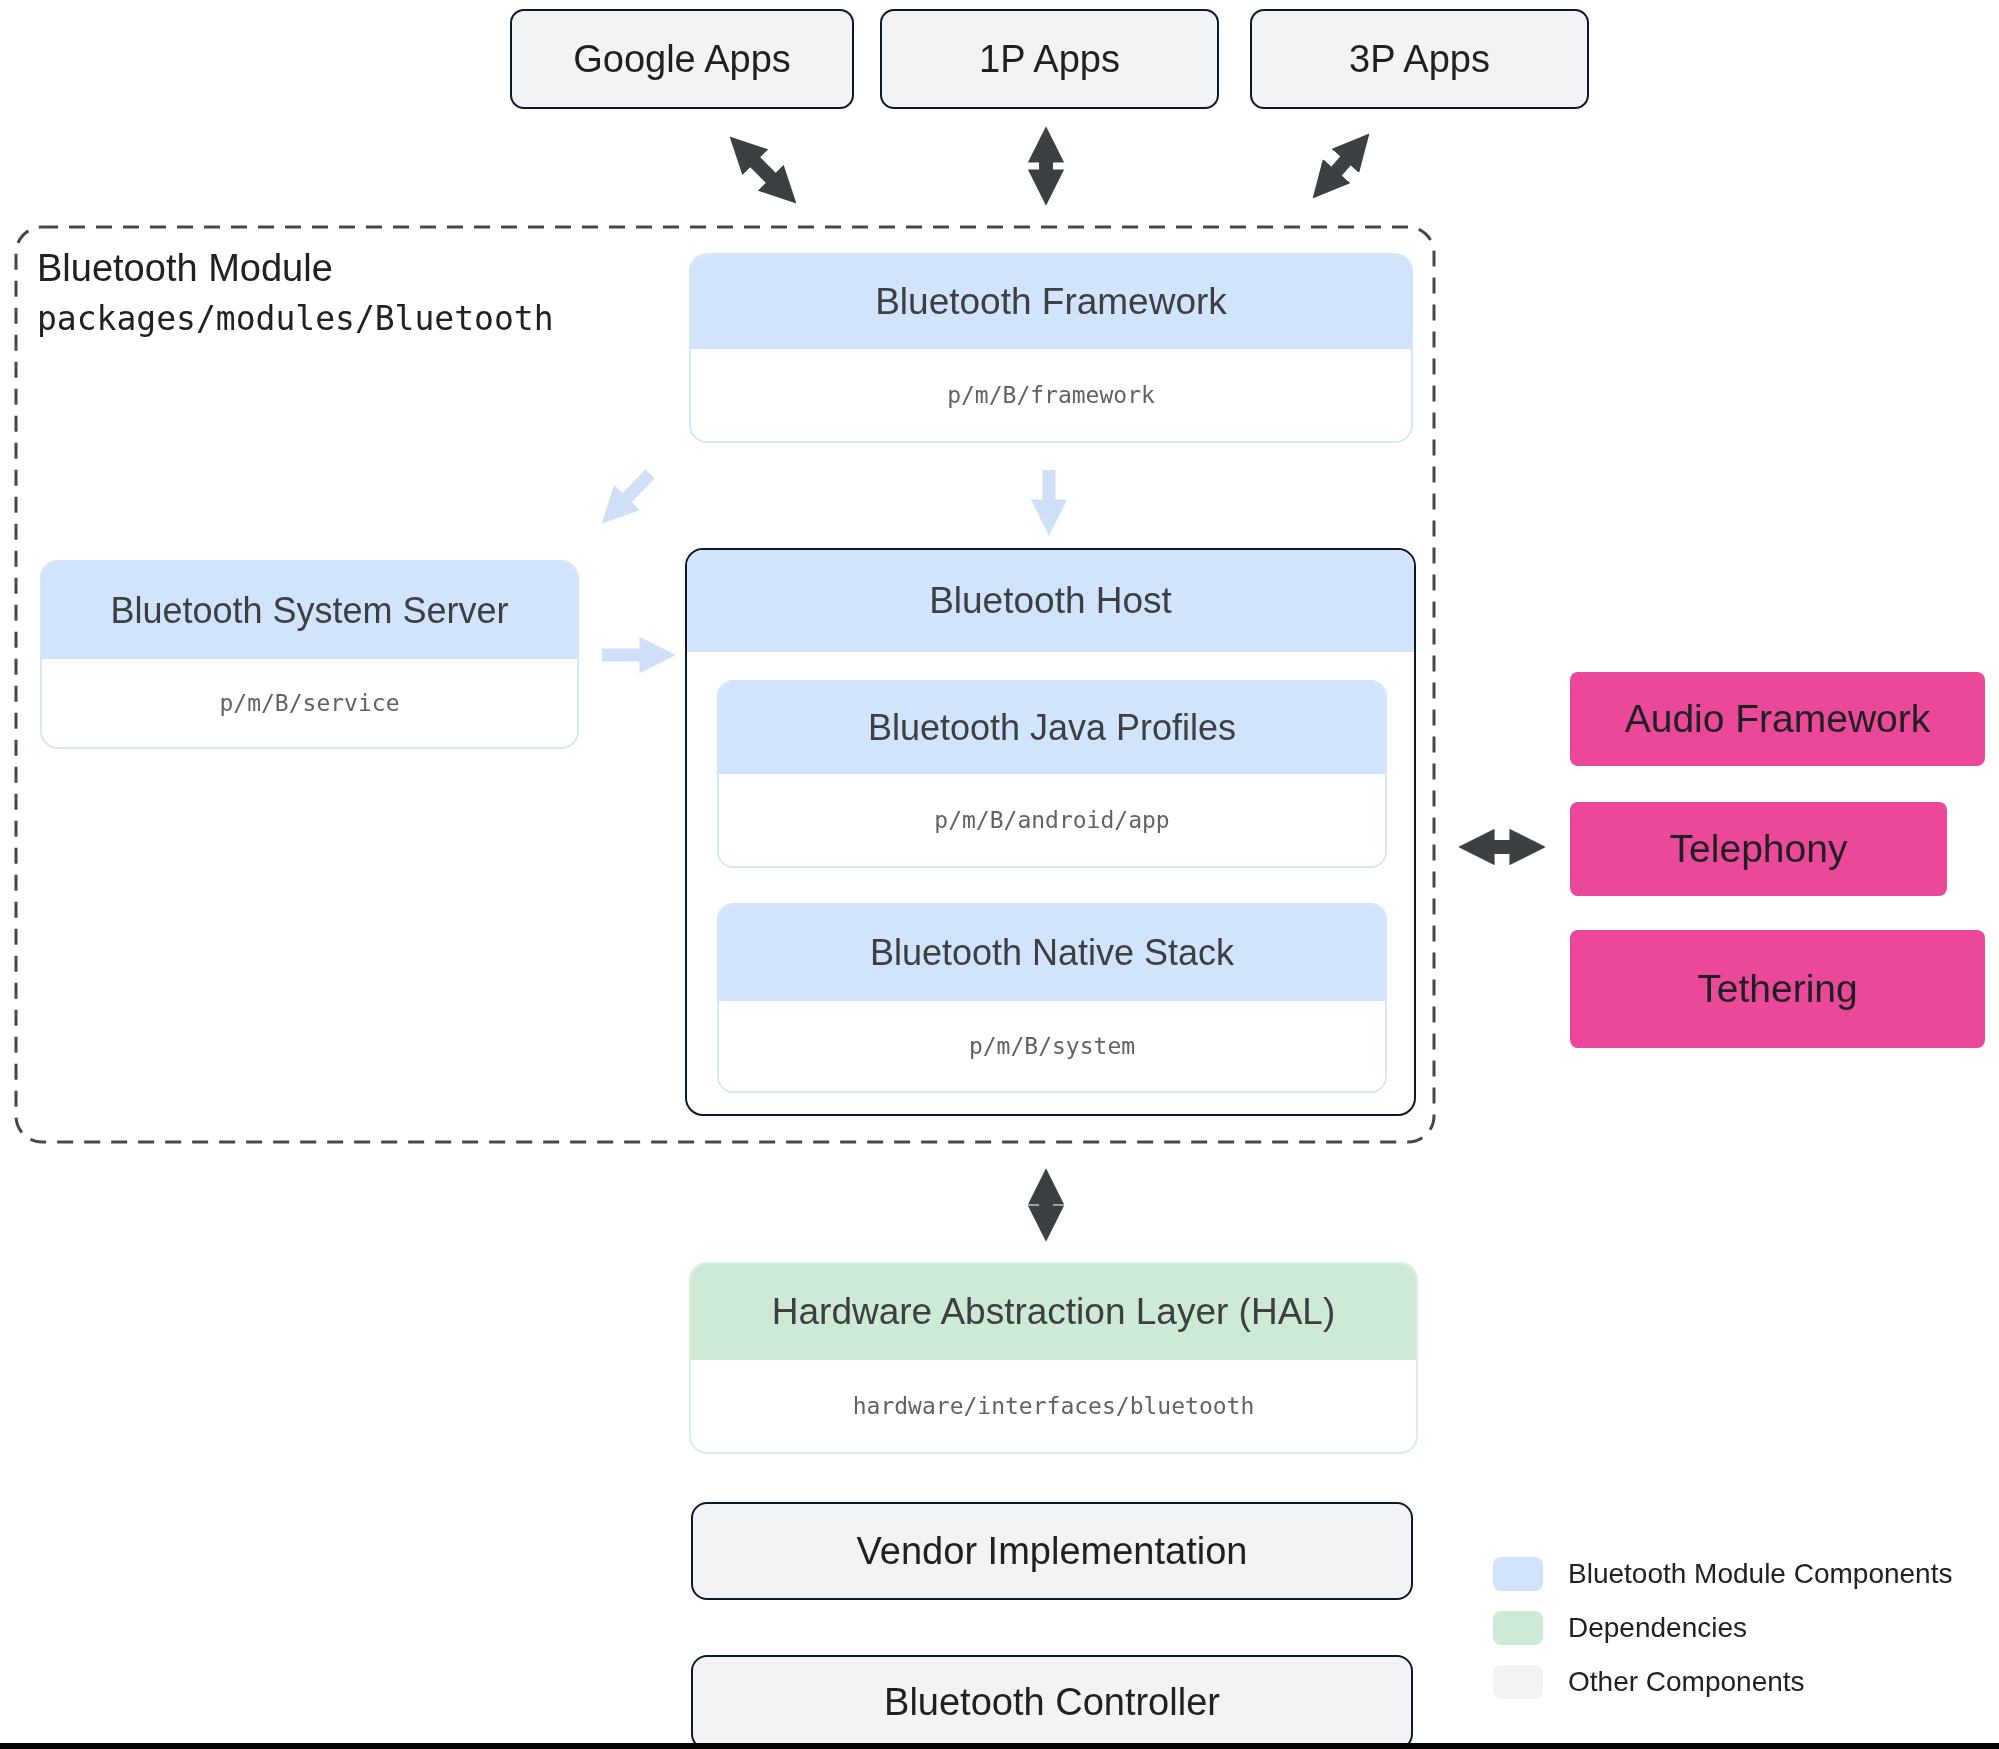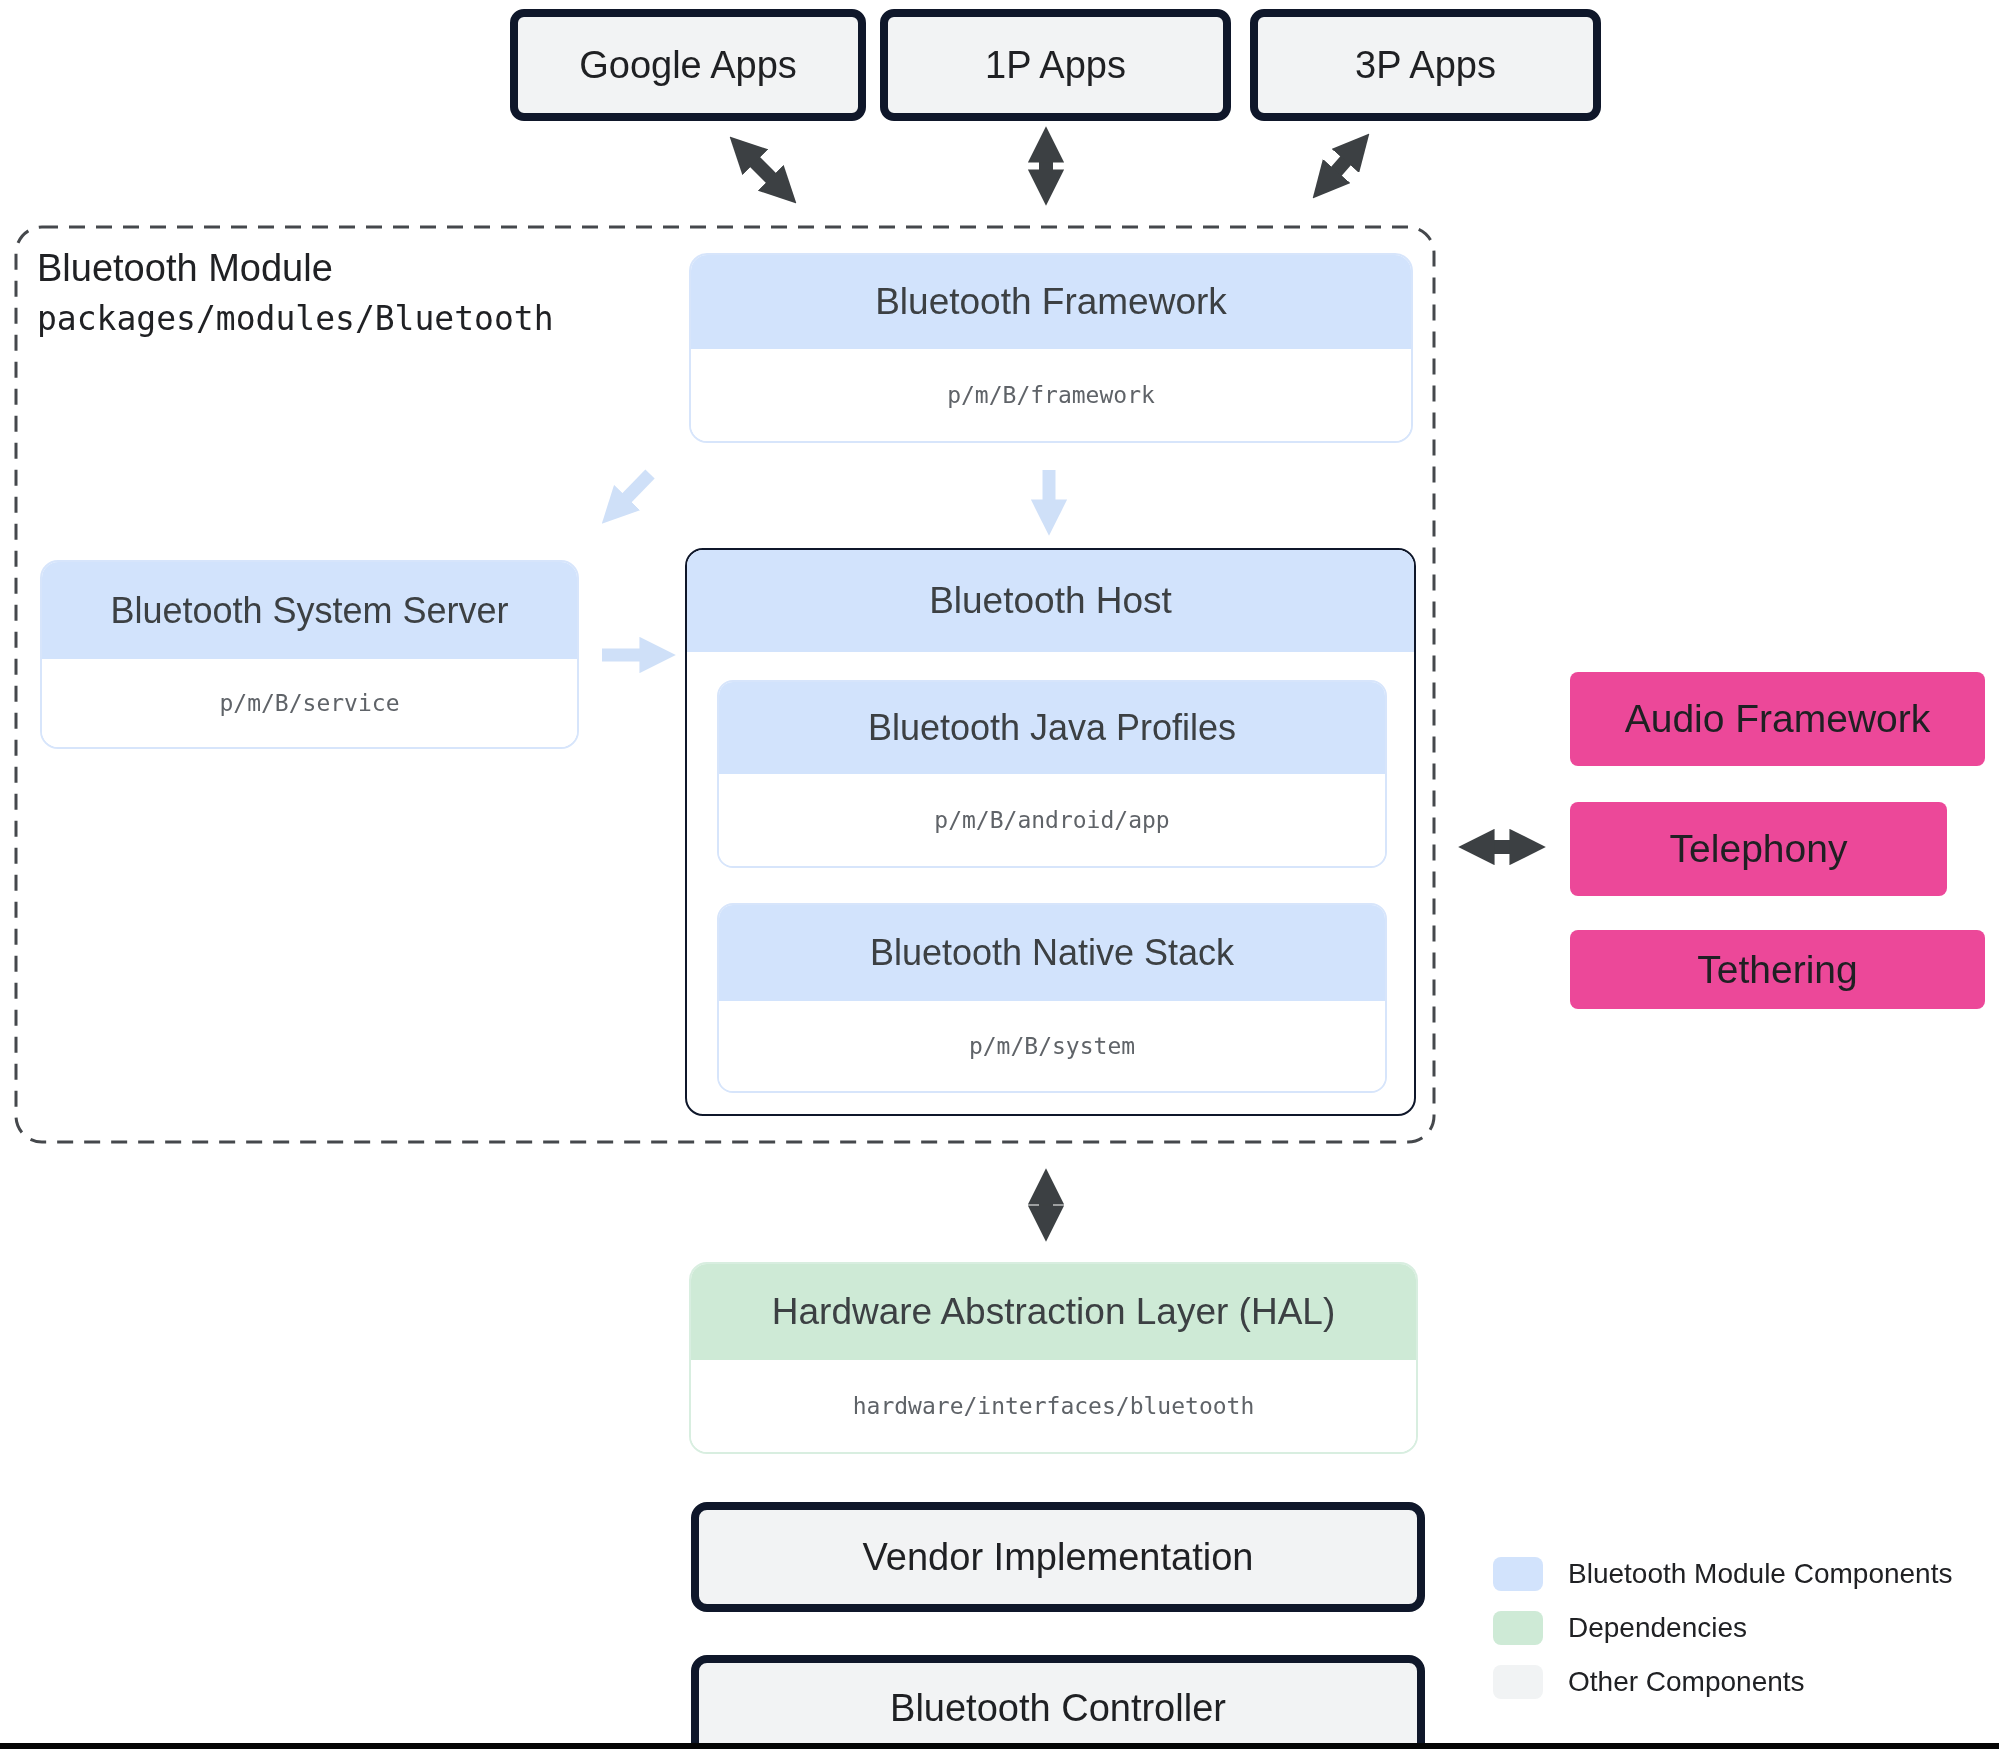--- a/index.html
+++ b/index.html
@@ -1,21 +1,21 @@
 <!DOCTYPE html>
 <html><head>
 <meta charset="utf-8">
 <style>
   html,body{margin:0;padding:0;background:#ffffff;}
   body{font-family:"Liberation Sans",sans-serif;color:#202124;}
   .canvas{position:relative;width:1999px;height:1749px;background:#ffffff;overflow:hidden;}
   .overlay{position:absolute;left:0;top:0;width:1999px;height:1749px;pointer-events:none;}
 
   
-  .graybox{position:absolute;background:#f2f3f4;border:8px solid #0f172a;border-radius:14px;
+  .graybox{position:absolute;background:#f2f3f4;border:2px solid #0f172a;border-radius:14px;
            display:flex;align-items:center;justify-content:center;
            font-size:38px;color:#1f2023;}
 
   
   .twobox{border:2px solid #d7e5fb;border-radius:18px;background:#fff;overflow:hidden;
           display:flex;flex-direction:column;}
   .twobox.abs{position:absolute;}
   .twobox .hd{background:#d2e3fc;display:flex;align-items:center;justify-content:center;
               font-size:37px;color:#3c4043;flex:0 0 auto;}
   .twobox .bd{flex:1;display:flex;align-items:center;justify-content:center;
@@ -113,21 +113,21 @@
       </div>
     </div>
   </div>
 
   <div class="depbox" style="left:1570px;top:672px;width:415px;height:94px;">
     <span>Audio Framework</span>
   </div>
   <div class="depbox" style="left:1570px;top:802px;width:377px;height:94px;">
     <span>Telephony</span>
   </div>
-  <div class="depbox" style="left:1570px;top:930px;width:415px;height:79px;">
+  <div class="depbox" style="left:1570px;top:930px;width:415px;height:118px;">
     <span>Tethering</span>
   </div>
 
   <div class="twobox green abs" style="left:689px;top:1262px;width:725px;height:188px;">
     <div class="hd" style="height:96px;">Hardware Abstraction Layer (HAL)</div>
     <div class="bd">hardware/interfaces/bluetooth</div>
   </div>
 
   <div class="graybox" style="left:691px;top:1502px;width:718px;height:94px;border-radius:16px;">
     <span>Vendor Implementation</span>

